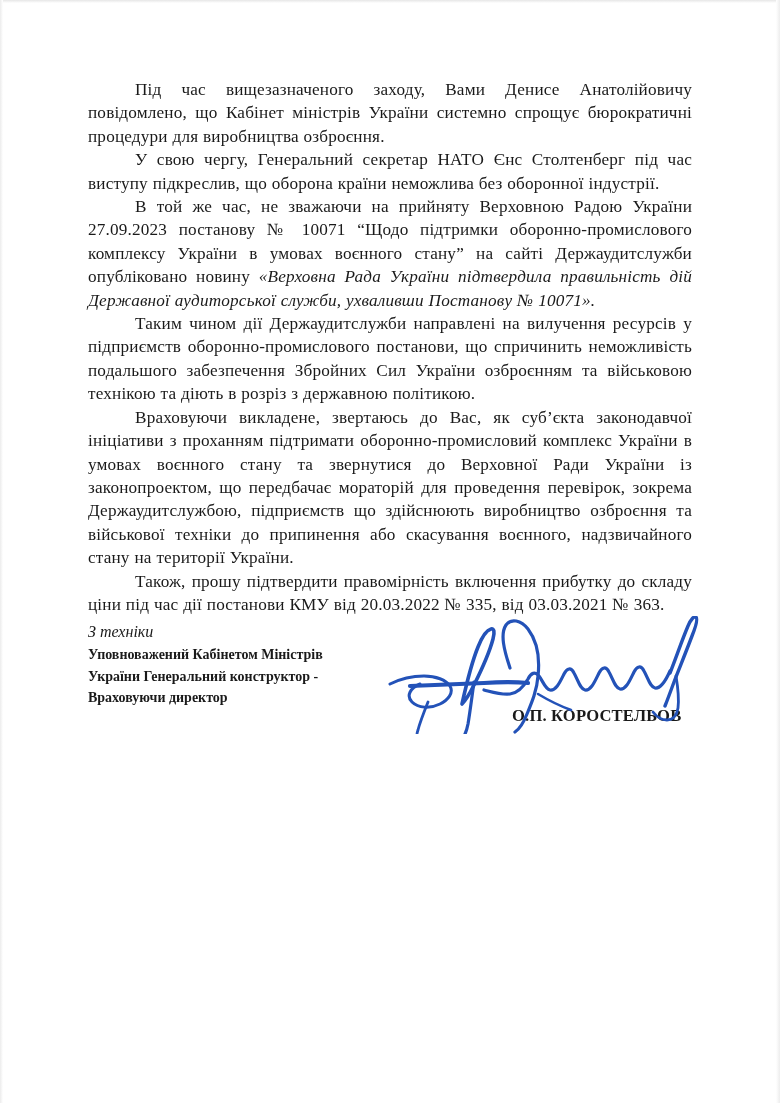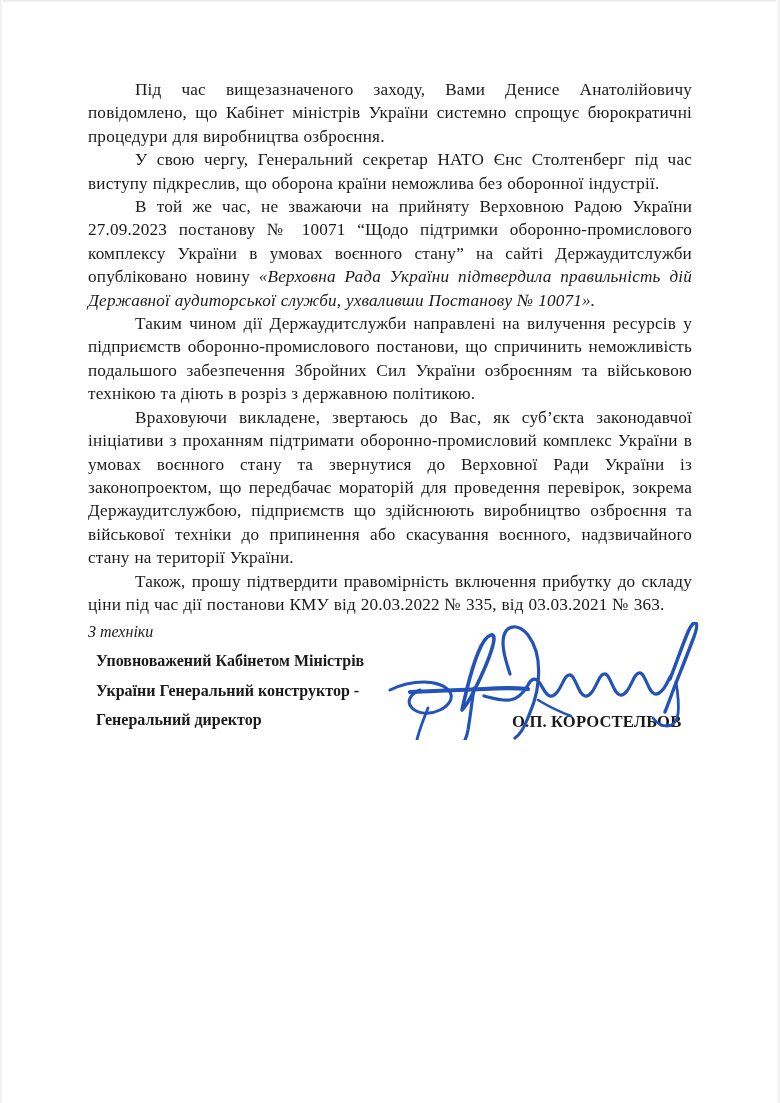--- a/index.html
+++ b/index.html
@@ -71,23 +71,23 @@
     font-style: italic;
     font-size: 16px;
     line-height: 20px;
     margin: 0 0 2px 0;
   }
   .sign-rows {
     position: relative;
   }
   .sign-title {
     font-weight: bold;
-    font-size: 16px;
+    font-size: 14px;
     line-height: 21.5px;
-    margin: 8px;
+    margin: 0;
     white-space: nowrap;
   }
   .signer-name {
     position: absolute;
     left: 424px;
     top: 62px;
     font-weight: bold;
     font-size: 16.6px;
     letter-spacing: 0.01em;
     white-space: nowrap;
@@ -132,21 +132,21 @@
 
   </div>
 
   <div class="sign-block">
 
     <div class="regards">З техніки</div>
 
     <div class="sign-rows">
       <div class="sign-title">Уповноважений Кабінетом Міністрів</div>
       <div class="sign-title">України Генеральний конструктор -</div>
-      <div class="sign-title">Генеральний директор</div>
+      <div class="sign-title">Враховуючи директор</div>
 
       <div class="signer-name">О.П. КОРОСТЕЛЬОВ</div>
 
       <svg class="signature-svg" viewBox="0 0 330 118" aria-hidden="true">
 
         <path class="sig-path" stroke-width="3.2" d="M 122 52 C 116 34 112 18 118 9 C 123 2 133 4 140 13 C 149 25 152 42 150 60 C 149 74 144 86 139 98 C 135 108 130 114 127 116"></path>
 
         <path class="sig-path" stroke-width="3.6" d="M 74 88 C 78 70 83 48 90 31 C 94 21 99 14 103 13 C 106 12 107 16 105 23 C 101 38 93 55 86 69 C 81 79 77 85 74 88 Z"></path>
 
         <path class="sig-path" stroke-width="3.2" d="M 86 66 C 84 80 82 96 80 108 C 79 113 78 116 77 118"></path>

